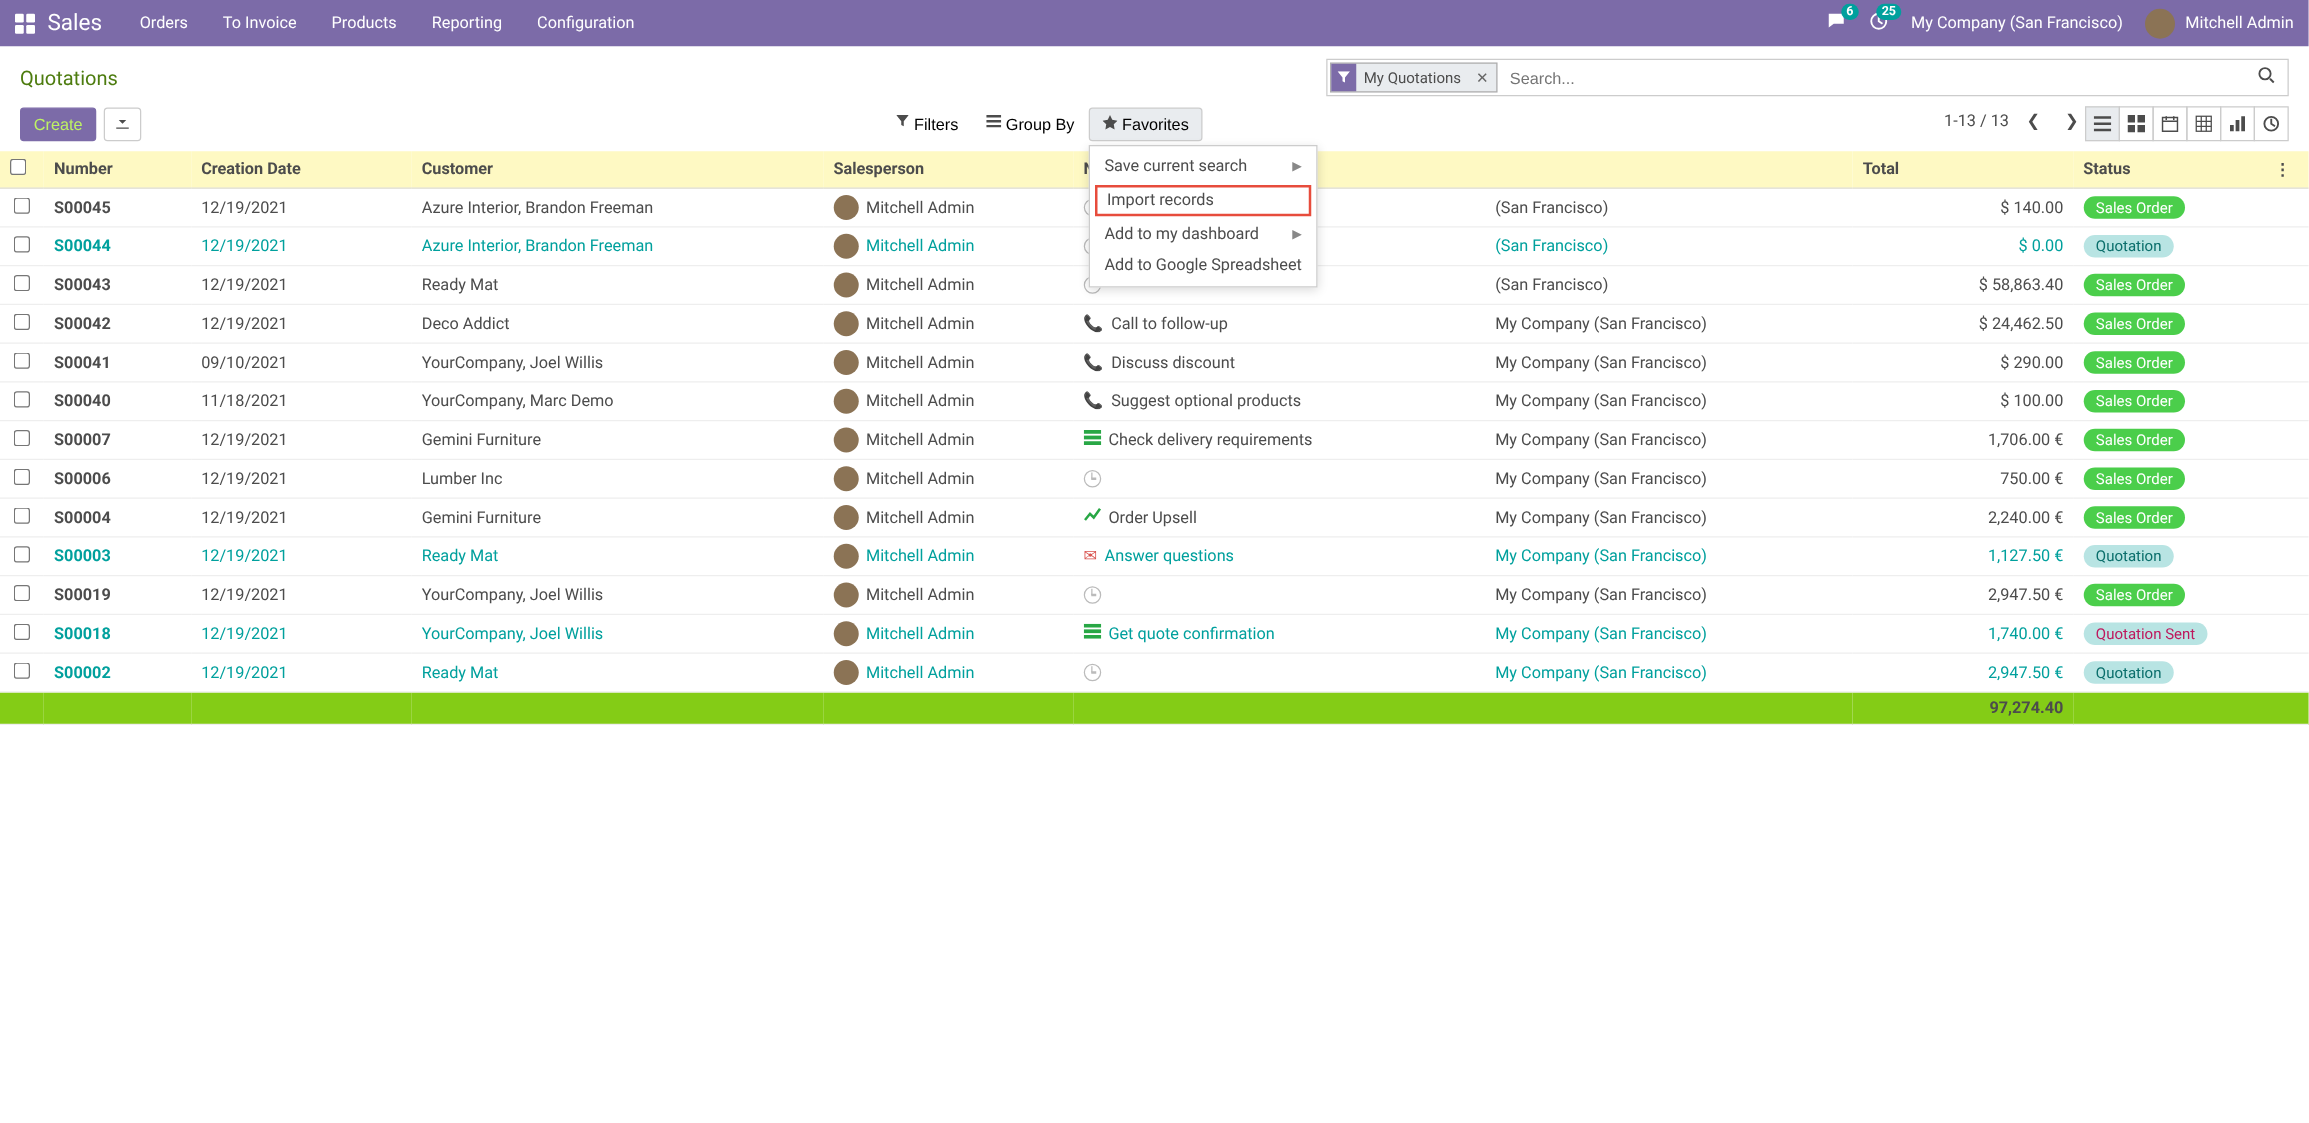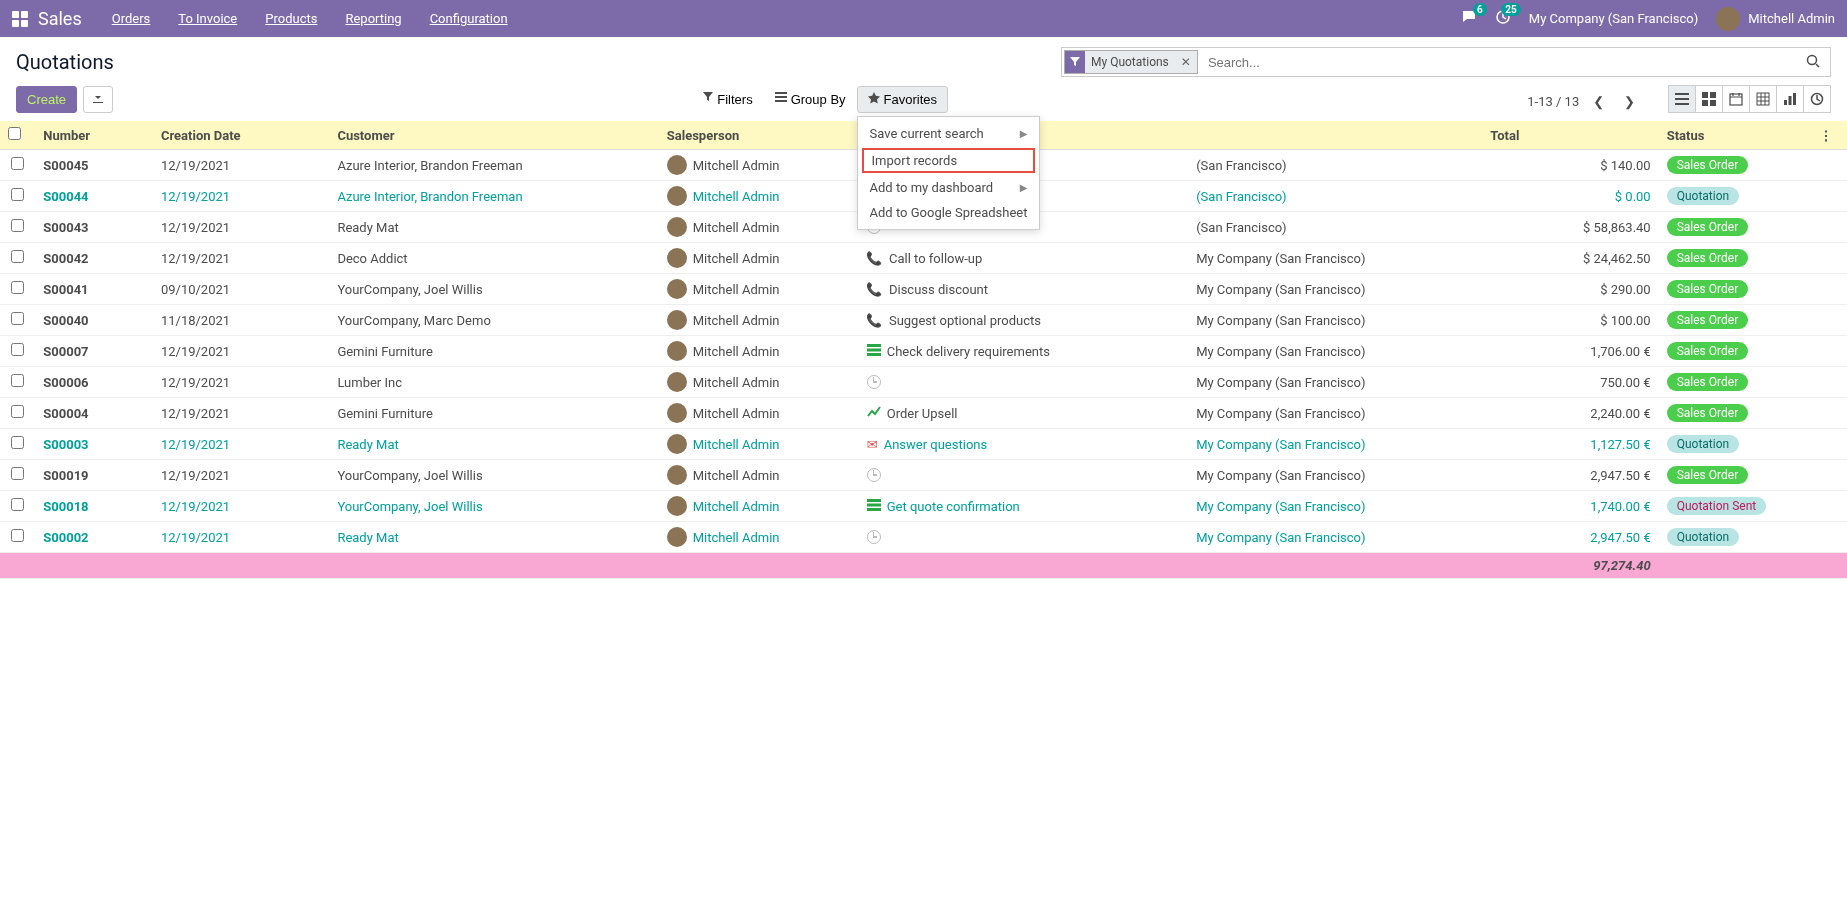--- a/index.html
+++ b/index.html
@@ -4,47 +4,47 @@
 <style>
 * { box-sizing: border-box; margin: 0; padding: 0; }
 body { font-family: -apple-system, BlinkMacSystemFont, "Segoe UI", Roboto, sans-serif; font-size: 13px; color: #4c4c4c; background: #fff; }
 a { text-decoration: none; }
 
 
 .topnav { background: #7c6ba8; height: 37px; display: flex; align-items: center; color: #fff; padding: 0 12px; }
 .apps-icon { width: 16px; height: 16px; margin-right: 10px; display: grid; grid-template-columns: 1fr 1fr; grid-template-rows: 1fr 1fr; gap: 2px; }
 .apps-icon span { background: #fff; border-radius: 1px; }
 .brand { font-size: 18px; font-weight: 400; margin-right: 30px; }
-.nav-item { color: #fff; margin-right: 28px; font-size: 13px; text-decoration: underline; }
+.nav-item { color: #fff; margin-right: 28px; font-size: 13px; }
 .topnav-right { margin-left: auto; display: flex; align-items: center; gap: 18px; }
 .badge-icon { position: relative; color: #fff; }
 .badge { position: absolute; top: -6px; right: -10px; background: #00a09d; color: #fff; border-radius: 8px; font-size: 10px; padding: 1px 4px; font-weight: bold; }
 .avatar { width: 24px; height: 24px; border-radius: 50%; background: #8b7355; display: inline-block; }
 
 
 .cp { padding: 10px 16px 0 16px; }
 .cp-row1 { display: flex; align-items: center; margin-bottom: 8px; }
-.page-title { font-size: 20px; color: #0f172a; flex: 0 0 auto; }
+.page-title { font-size: 16px; color: #4d7c0f; flex: 0 0 auto; }
 .search-wrap { margin-left: auto; display: flex; align-items: center; width: 770px; border: 1px solid #ccc; background: #fff; height: 30px; }
 .search-facet { background: #e9ecef; border: 1px solid #adadad; display: inline-flex; align-items: center; height: 24px; margin: 2px; padding: 0; font-size: 12px; }
 .facet-icon { background: #7c6ba8; color: #fff; width: 20px; height: 100%; display: flex; align-items: center; justify-content: center; }
 .facet-label { padding: 0 6px; }
 .facet-remove { padding: 0 6px; cursor: pointer; color: #666; }
 .search-input { flex: 1; border: none; outline: none; padding: 0 8px; height: 100%; font-size: 13px; }
 .search-btn { padding: 0 10px; color: #4c4c4c; }
 
 .cp-row2 { display: flex; align-items: center; margin-bottom: 8px; }
 .cp-left { display: flex; gap: 6px; }
 .btn { padding: 5px 10px; border: 1px solid #ccc; background: #fff; cursor: pointer; font-size: 13px; border-radius: 3px; }
 .btn-primary { background: #7c6ba8; color: #bef264; border-color: #7c6ba8; }
 .btn-icon { padding: 5px 8px; }
 .cp-mid { margin-left: auto; display: flex; gap: 0; }
 .filter-btn { padding: 5px 10px; border: 1px solid transparent; background: transparent; cursor: pointer; font-size: 13px; display: inline-flex; align-items: flex-start; gap: 4px; }
 .filter-btn.active { background: #e9ecef; border: 1px solid #ccc; border-radius: 3px; }
-.cp-right { margin-left: auto; display: flex; align-items: flex-end; gap: 28px; }
+.cp-right { margin-left: auto; display: flex; align-items: flex-start; gap: 0; }
 .pager { display: flex; align-items: center; gap: 8px; font-size: 13px; }
 .pager-arrow { padding: 4px 6px; cursor: pointer; color: #4c4c4c; }
 .view-switcher { display: flex; }
 .vs-btn { width: 28px; height: 28px; border: 1px solid #ccc; display: flex; align-items: center; justify-content: center; cursor: pointer; margin-left: -1px; }
 .vs-btn.active { background: #e9ecef; }
 
 
 .dropdown-wrap { position: relative; }
 .dropdown { position: absolute; top: 30px; left: 0; background: #fff; border: 1px solid #ccc; box-shadow: 0 2px 8px rgba(0,0,0,0.15); min-width: 170px; z-index: 100; padding: 4px 0; }
 .dd-item { padding: 5px 12px; cursor: pointer; white-space: nowrap; display: flex; align-items: center; justify-content: space-between; font-size: 13px; }
@@ -76,21 +76,21 @@
 .sp-avatar { width: 20px; height: 20px; border-radius: 50%; background: #8b7355; flex-shrink: 0; }
 .act-cell { display: flex; align-items: center; gap: 6px; }
 .clock-icon { width: 14px; height: 14px; border: 1.5px solid #bbb; border-radius: 50%; position: relative; }
 .clock-icon::after { content: ""; position: absolute; width: 4px; height: 1.5px; background: #bbb; top: 5px; left: 5px; }
 .clock-icon::before { content: ""; position: absolute; width: 1.5px; height: 5px; background: #bbb; top: 1px; left: 5px; }
 .phone-red { color: #d9534f; font-size: 13px; }
 .phone-green { color: #28a745; font-size: 13px; }
 .mail-red { color: #d9534f; font-size: 13px; }
 .bars-green { color: #28a745; font-size: 13px; }
 .chart-green { color: #28a745; font-size: 13px; }
-.footer-row td { background: #f9a8d4; font-weight: bold; font-style: italic; }
+.footer-row td { background: #84cc16; font-weight: bold; }
 
 input[type=checkbox] { width: 13px; height: 13px; }
 </style>
 </head>
 <body>
 
 <div class="topnav">
   <div class="apps-icon">
       <span></span>
       <span></span>

